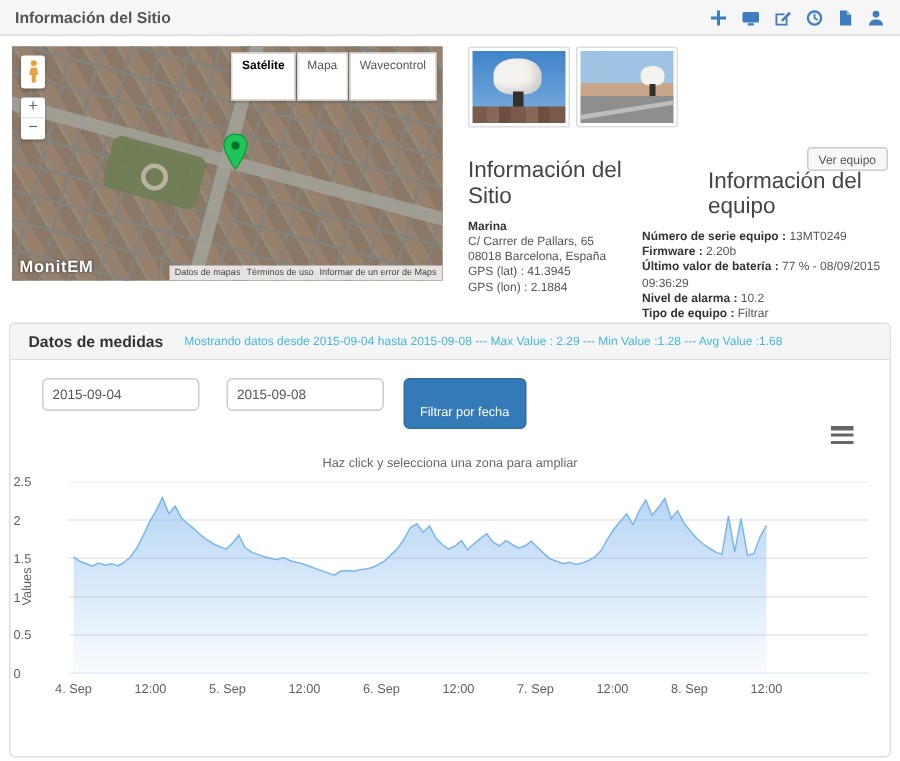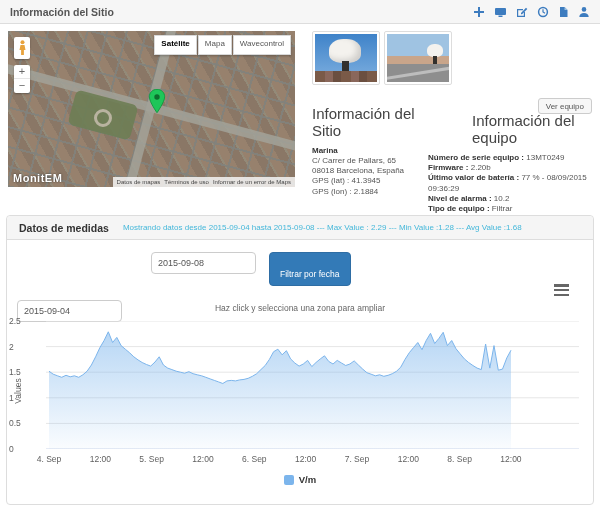--- a/index.html
+++ b/index.html
@@ -25,21 +25,21 @@
   .map-road-1 { position:absolute; left:-30%; top:46%; width:160%; height:9px;
     background:#a2a299; transform:rotate(15deg); opacity:.85; }
   .map-road-2 { position:absolute; left:48%; top:-30%; width:9px; height:160%;
     background:#a2a299; transform:rotate(15deg); opacity:.85; }
   .map-park { position:absolute; left:22%; top:42%; width:64px; height:36px;
     background:#6d7d54; border-radius:6px; transform:rotate(15deg); opacity:.9; }
   .map-park-ring { position:absolute; left:30%; top:50%; width:18px; height:18px;
     border:3px solid #b9b3a0; border-radius:50%; }
   .map-pin { position:absolute; left:140px; top:58px; }
   .map-btns { position:absolute; right:4px; top:4px; display:flex; gap:1px; }
-  .map-btn { height:20px; padding:0 6px; font-size:8px; line-height:16px;
+  .map-btn { height:32px; padding:0 6px; font-size:8px; line-height:16px;
     background:#fff; color:#565656; border:1px solid #d9d9d9; cursor:pointer;
     box-shadow:0 1px 2px rgba(0,0,0,.25); }
   .map-btn.active { font-weight:bold; color:#000; }
   .pegman { position:absolute; left:6px; top:6px; width:16px; height:22px;
     background:#fff; border-radius:2px; box-shadow:0 1px 2px rgba(0,0,0,.3);
     display:flex; align-items:center; justify-content:center; cursor:pointer; }
   .zoomctl { position:absolute; left:6px; top:34px; width:16px;
     background:#fff; border-radius:2px; box-shadow:0 1px 2px rgba(0,0,0,.3);
     display:flex; flex-direction:column; }
   .zoomctl span { height:14px; text-align:center; font-size:11px; line-height:13px;
@@ -86,21 +86,21 @@
   
   .panel { position:absolute; left:6px; top:215px; width:588px; height:290px;
     background:#fff; border:1px solid #ddd; border-radius:4px; }
   .panel-head { height:24px; background:#f5f5f5; border-bottom:1px solid #ddd;
     border-radius:4px 4px 0 0; display:flex; align-items:center; gap:14px; padding:0 12px; }
   .panel-title { font-size:10.5px; font-weight:bold; color:#333; }
   .panel-summary { font-size:8px; color:#46b8da; }
   .date-input { position:absolute; top:36px; height:22px; width:105px;
     border:1px solid #ccc; border-radius:4px; font-size:9px; color:#555; padding:0 6px;
     font-family:"Liberation Sans", sans-serif; }
-  .di-from { left:10px;margin-top:48px; } .di-to { left:144px; }
+  .di-from { left:21px; } .di-to { left:144px; }
   .filter-btn { position:absolute; left:262px; top:36px; height:22px; padding:16px 10px;
     background:#337ab7; border:1px solid #2e6da4; border-radius:4px;
     color:#fff; font-size:8.5px; cursor:pointer; font-family:"Liberation Sans", sans-serif; }
 
   
   .chart-region { position:absolute; left:0; top:60px; width:586px; height:228px; }
   .chart-title { position:absolute; left:0; top:8px; width:100%; text-align:center;
     font-size:13px; color:#333; }
   .chart-subtitle { position:absolute; left:0; top:27px; width:100%; text-align:center;
     font-size:8.5px; color:#666; }
@@ -246,24 +246,20 @@
       </defs>
     <line x1="0" x2="533" y1="128.0" y2="128.0" stroke="#ccd6eb"></line>
         <line x1="0" x2="533" y1="102.4" y2="102.4" stroke="#e6e6e6"></line>
         <line x1="0" x2="533" y1="76.8" y2="76.8" stroke="#e6e6e6"></line>
         <line x1="0" x2="533" y1="51.2" y2="51.2" stroke="#e6e6e6"></line>
         <line x1="0" x2="533" y1="25.6" y2="25.6" stroke="#e6e6e6"></line>
         <line x1="0" x2="533" y1="0.0" y2="0.0" stroke="#e6e6e6"></line>
         <path d="M3,128 L3.0,50.2 L7.2,53.2 L11.5,54.8 L15.7,56.3 L20.0,54.3 L24.2,55.8 L28.4,54.8 L32.7,56.3 L36.9,53.8 L41.1,50.2 L45.4,44.0 L49.6,35.8 L53.9,26.6 L58.1,19.5 L62.3,10.8 L66.6,21.5 L70.8,16.4 L75.1,24.6 L79.3,28.2 L83.5,31.7 L87.8,35.8 L92.0,38.9 L96.2,41.5 L100.5,43.5 L104.7,45.1 L109.0,41.0 L113.2,35.8 L117.4,44.0 L121.7,47.1 L125.9,48.6 L130.2,50.2 L134.4,51.2 L138.6,52.2 L142.9,50.7 L147.1,52.7 L151.3,53.8 L155.6,54.8 L159.8,56.3 L164.1,57.9 L168.3,59.4 L172.5,60.9 L176.8,62.5 L181.0,59.9 L185.3,59.4 L189.5,59.9 L193.7,58.9 L198.0,58.4 L202.2,57.3 L206.4,55.3 L210.7,52.7 L214.9,48.6 L219.2,44.5 L223.4,38.4 L227.6,30.7 L231.9,28.2 L236.1,33.8 L240.4,29.7 L244.6,37.9 L248.8,42.0 L253.1,45.1 L257.3,43.0 L261.6,39.4 L265.8,45.6 L270.0,41.5 L274.3,37.9 L278.5,34.8 L282.7,40.4 L287.0,43.0 L291.2,39.4 L295.5,42.0 L299.7,44.5 L303.9,43.0 L308.2,39.9 L312.4,44.0 L316.7,48.1 L320.9,51.7 L325.1,53.2 L329.4,54.8 L333.6,53.8 L337.8,55.3 L342.1,54.3 L346.3,52.7 L350.6,50.2 L354.8,46.1 L359.0,38.4 L363.3,31.7 L367.5,26.6 L371.8,21.5 L376.0,28.7 L380.2,19.5 L384.5,12.3 L388.7,22.5 L392.9,17.4 L397.2,11.3 L401.4,24.6 L405.7,19.5 L409.9,27.6 L414.1,32.8 L418.4,37.9 L422.6,41.5 L426.9,44.5 L431.1,47.1 L435.3,48.6 L439.6,23.0 L443.8,47.1 L448.0,24.6 L452.3,49.2 L456.5,48.1 L460.8,36.9 L465.0,29.2 L465,128 Z" fill="url(#areaGrad)"></path>
         <path d="M3.0,50.2 L7.2,53.2 L11.5,54.8 L15.7,56.3 L20.0,54.3 L24.2,55.8 L28.4,54.8 L32.7,56.3 L36.9,53.8 L41.1,50.2 L45.4,44.0 L49.6,35.8 L53.9,26.6 L58.1,19.5 L62.3,10.8 L66.6,21.5 L70.8,16.4 L75.1,24.6 L79.3,28.2 L83.5,31.7 L87.8,35.8 L92.0,38.9 L96.2,41.5 L100.5,43.5 L104.7,45.1 L109.0,41.0 L113.2,35.8 L117.4,44.0 L121.7,47.1 L125.9,48.6 L130.2,50.2 L134.4,51.2 L138.6,52.2 L142.9,50.7 L147.1,52.7 L151.3,53.8 L155.6,54.8 L159.8,56.3 L164.1,57.9 L168.3,59.4 L172.5,60.9 L176.8,62.5 L181.0,59.9 L185.3,59.4 L189.5,59.9 L193.7,58.9 L198.0,58.4 L202.2,57.3 L206.4,55.3 L210.7,52.7 L214.9,48.6 L219.2,44.5 L223.4,38.4 L227.6,30.7 L231.9,28.2 L236.1,33.8 L240.4,29.7 L244.6,37.9 L248.8,42.0 L253.1,45.1 L257.3,43.0 L261.6,39.4 L265.8,45.6 L270.0,41.5 L274.3,37.9 L278.5,34.8 L282.7,40.4 L287.0,43.0 L291.2,39.4 L295.5,42.0 L299.7,44.5 L303.9,43.0 L308.2,39.9 L312.4,44.0 L316.7,48.1 L320.9,51.7 L325.1,53.2 L329.4,54.8 L333.6,53.8 L337.8,55.3 L342.1,54.3 L346.3,52.7 L350.6,50.2 L354.8,46.1 L359.0,38.4 L363.3,31.7 L367.5,26.6 L371.8,21.5 L376.0,28.7 L380.2,19.5 L384.5,12.3 L388.7,22.5 L392.9,17.4 L397.2,11.3 L401.4,24.6 L405.7,19.5 L409.9,27.6 L414.1,32.8 L418.4,37.9 L422.6,41.5 L426.9,44.5 L431.1,47.1 L435.3,48.6 L439.6,23.0 L443.8,47.1 L448.0,24.6 L452.3,49.2 L456.5,48.1 L460.8,36.9 L465.0,29.2" fill="none" stroke="#7cb5ec" stroke-width="1"></path>
       </svg>
-    <div class="legend">
-      <span class="legend-swatch" id="legend-swatch" style="background: rgb(124, 181, 236);"></span>
-      <span class="legend-label">V/m</span>
-    </div>
   <span class="tick ytick" style="left: 2px; top: 168px;">0</span>
       <span class="tick ytick" style="left: 2px; top: 142.4px;">0.5</span>
       <span class="tick ytick" style="left: 2px; top: 116.8px;">1</span>
       <span class="tick ytick" style="left: 2px; top: 91.2px;">1.5</span>
       <span class="tick ytick" style="left: 2px; top: 65.6px;">2</span>
       <span class="tick ytick" style="left: 2px; top: 40px;">2.5</span>
       <span class="tick xtick" style="left: 16px;">4. Sep</span>
       <span class="tick xtick" style="left: 67.33px;">12:00</span>
       <span class="tick xtick" style="left: 118.66px;">5. Sep</span>
       <span class="tick xtick" style="left: 169.99px;">12:00</span>

